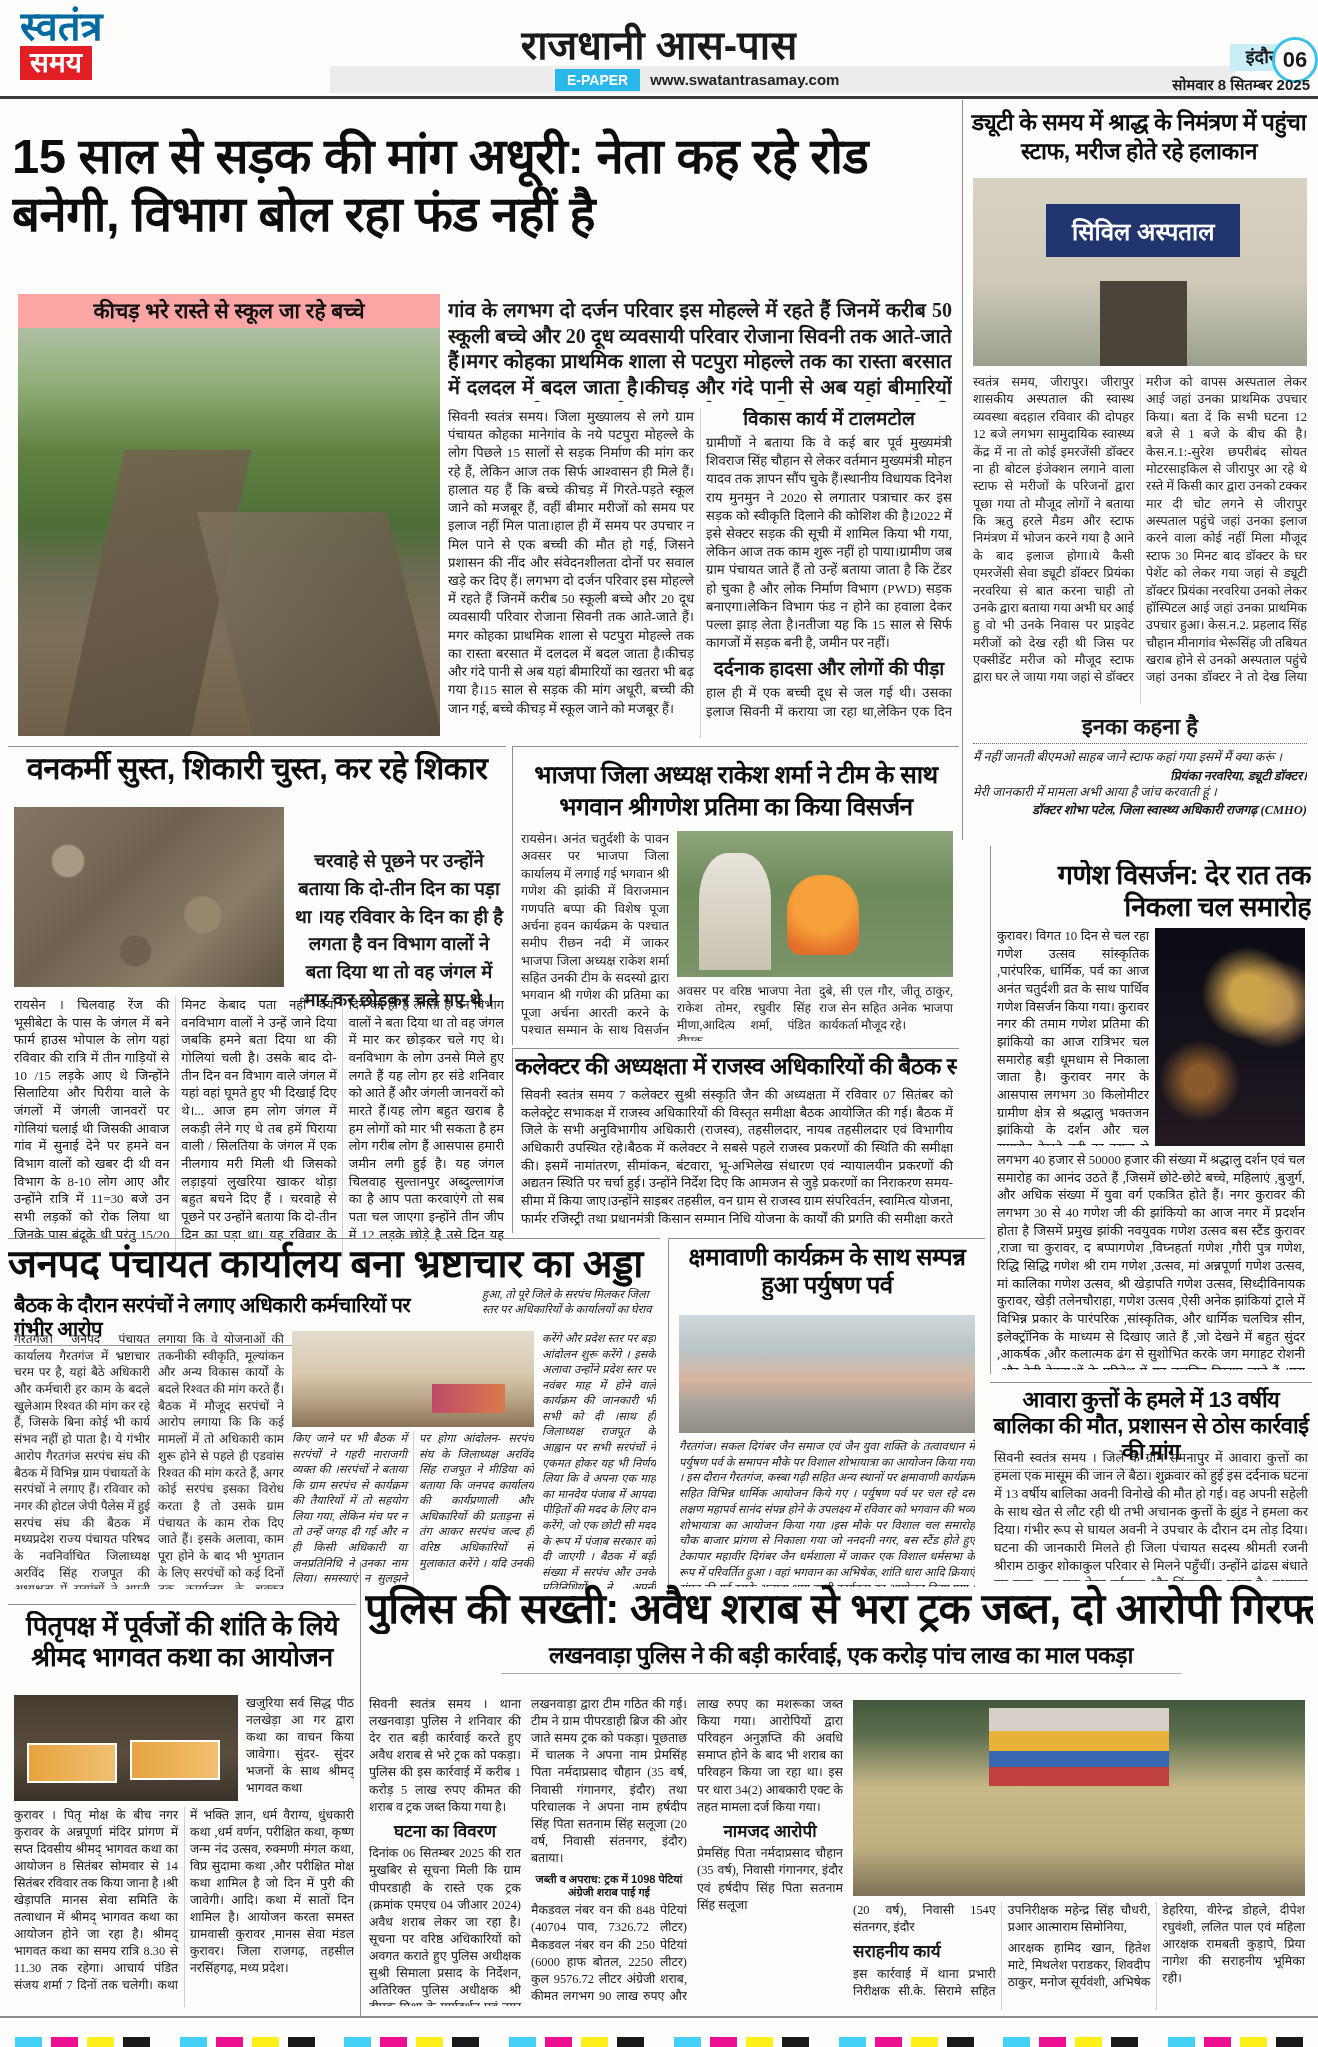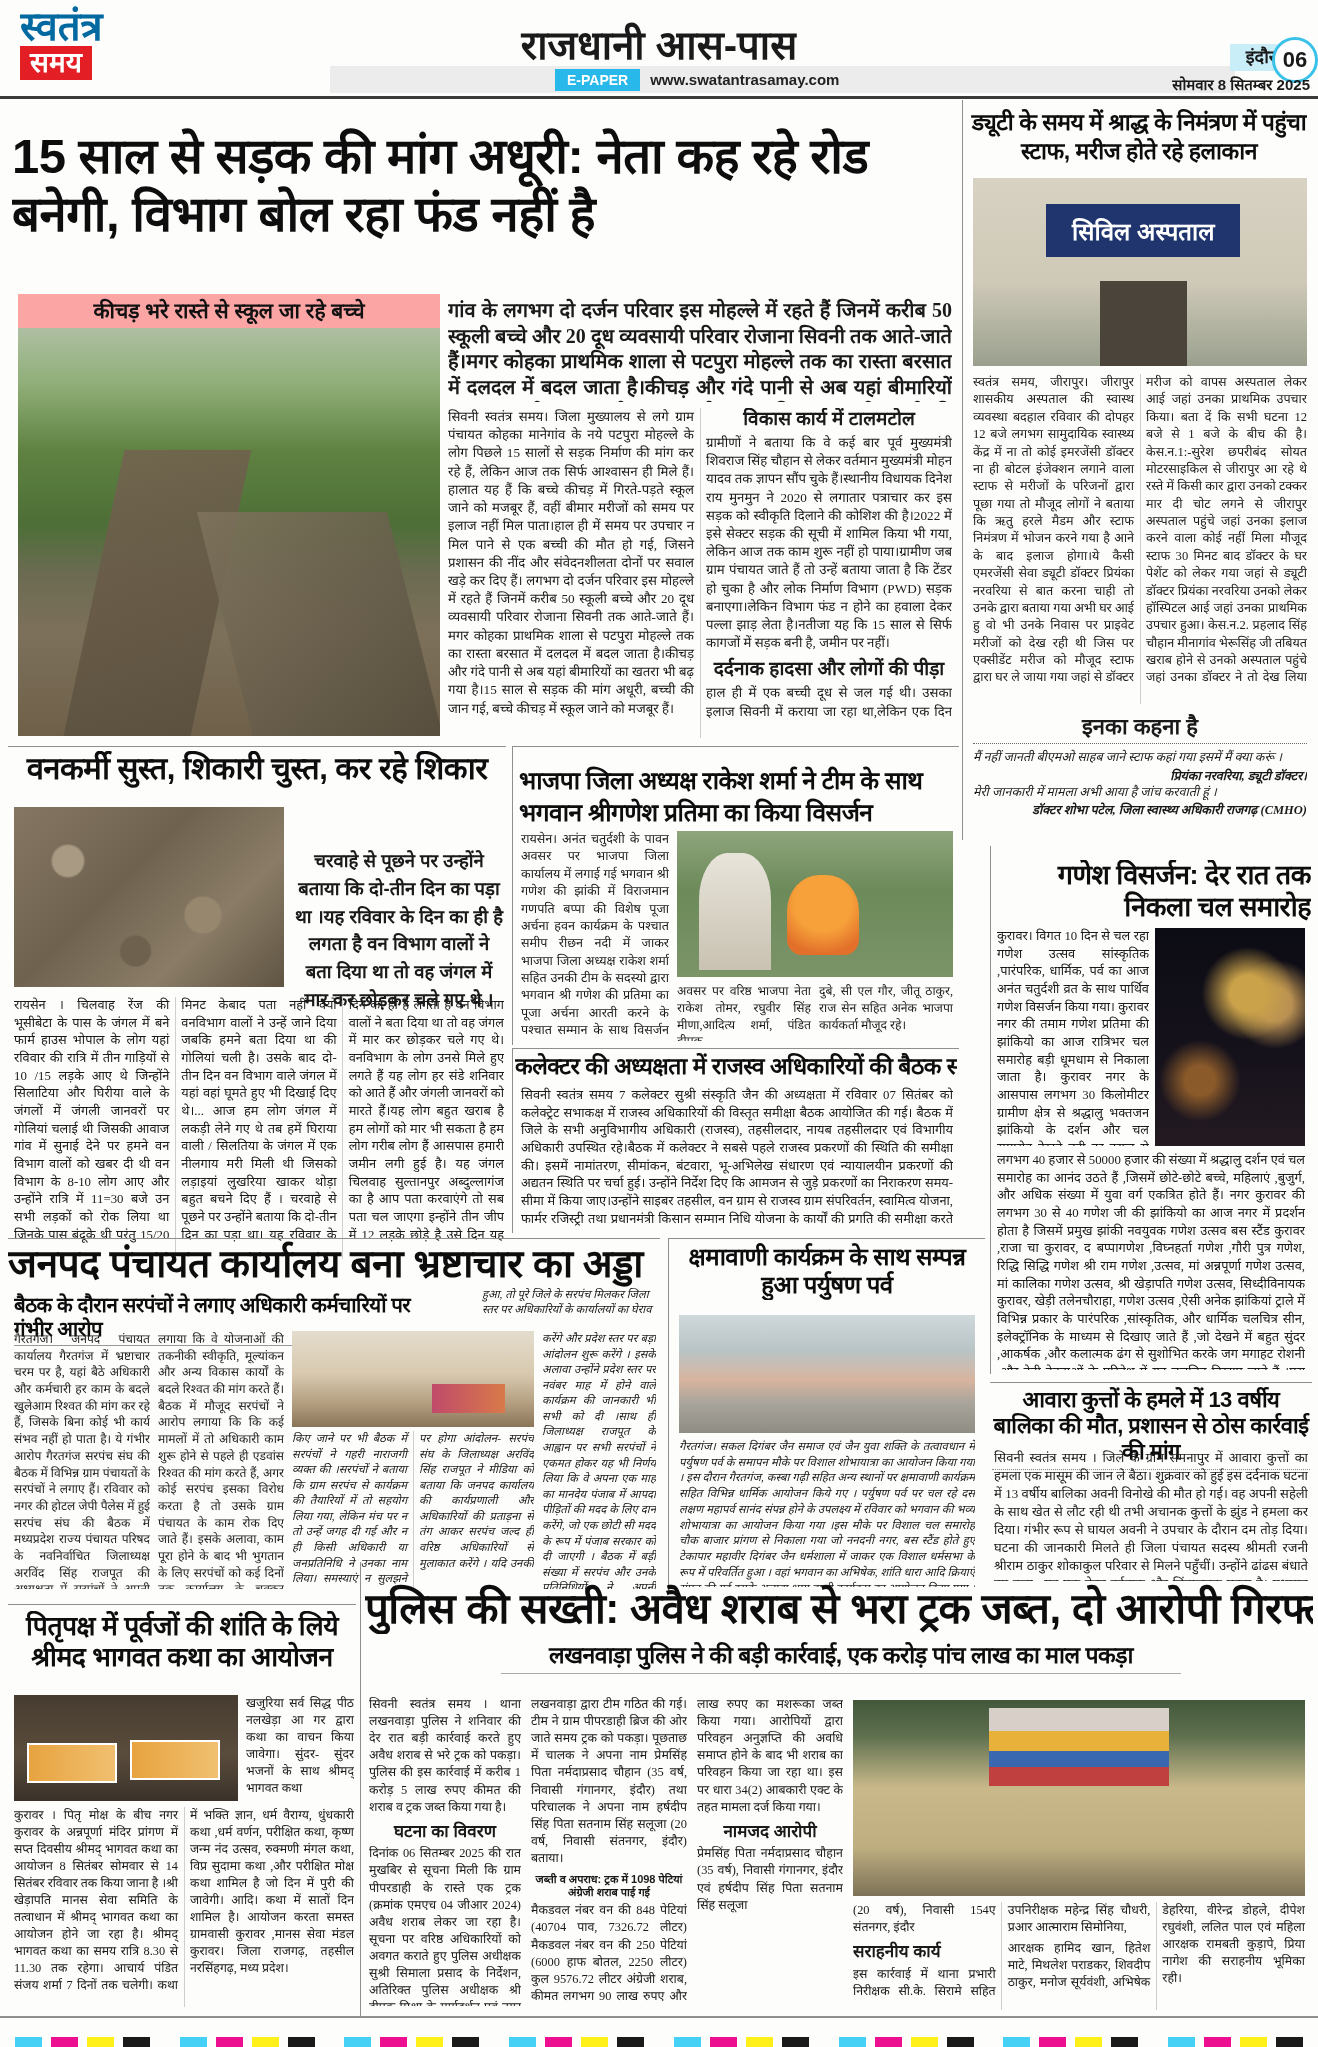--- a/index.html
+++ b/index.html
@@ -138,21 +138,21 @@
   <div class="abs hrule-t" style="left:8px;top:746px;width:498px;height:516px;">
     <div class="abs hl" style="left:0;top:4px;width:498px;font-size:31px;text-align:center;">वनकर्मी सुस्त, शिकारी चुस्त, कर रहे शिकार</div>
     <div class="abs ph ph-forest" style="left:6px;top:60px;width:270px;height:180px;"></div>
     <div class="abs" style="left:286px;top:60px;width:210px;height:182px;font:700 18.5px/1.5 'Liberation Sans','DejaVu Sans',sans-serif;text-align:center;margin-top:40px;">चरवाहे से पूछने पर उन्होंने बताया कि दो-तीन दिन का पड़ा था ।यह रविवार के दिन का ही है लगता है वन विभाग वालों ने बता दिया था तो वह जंगल में मार कर छोड़कर चले गए थे ।</div>
     <div class="abs cols3 body-txt" style="left:6px;top:250px;width:490px;height:262px;font-size:12.8px;">
       <p>रायसेन । चिलवाह रेंज की भूसीबेटा के पास के जंगल में बने फार्म हाउस भोपाल के लोग यहां रविवार की रात्रि में तीन गाड़ियों से 10 /15 लड़के आए थे जिन्होंने सिलाटिया और घिरीया वाले के जंगलों में जंगली जानवरों पर गोलियां चलाई थी जिसकी आवाज गांव में सुनाई देने पर हमने वन विभाग वालों को खबर दी थी वन विभाग के 8-10 लोग आए और उन्होंने रात्रि में 11=30 बजे उन सभी लड़कों को रोक लिया था जिनके पास बंदूके थी परंतु 15/20 मिनट केबाद पता नहीं क्यों वनविभाग वालों ने उन्हें जाने दिया जबकि हमने बता दिया था की गोलियां चली है। उसके बाद दो-तीन दिन वन विभाग वाले जंगल में यहां वहां घूमते हुए भी दिखाई दिए थे।... आज हम लोग जंगल में लकड़ी लेने गए थे तब हमें घिराया वाली / सिलतिया के जंगल में एक नीलगाय मरी मिली थी जिसको लड़ाइयां लुखरिया खाकर थोड़ा बहुत बचने दिए हैं । चरवाहे से पूछने पर उन्होंने बताया कि दो-तीन दिन का पड़ा था। यह रविवार के दिन का ही है लगता है वन विभाग वालों ने बता दिया था तो वह जंगल में मार कर छोड़कर चले गए थे। वनविभाग के लोग उनसे मिले हुए लगते हैं यह लोग हर संडे शनिवार को आते हैं और जंगली जानवरों को मारते हैं।यह लोग बहुत खराब है हम लोगों को मार भी सकता है हम लोग गरीब लोग हैं आसपास हमारी जमीन लगी हुई है। यह जंगल चिलवाह सुल्तानपुर अब्दुल्लागंज का है आप पता करवाएंगे तो सब पता चल जाएगा इन्होंने तीन जीप में 12 लड़के छोड़े है उसे दिन यह पूरे कांड डिप्टी रेंजर के संरक्षण में चल रहे हैं इनका नाम सिलवानी में भी चर्चा का विषय बना रहा था शिकार वाले मामले में अब देखते हैं प्रशासन शिकारी को पकड़ने में ओर मासूम जानवरों का शिकार रोकने में क्या कार्रवाई करती है।</p>
     </div>
   </div>
 
   <div class="abs vrule-l hrule-t" style="left:512px;top:746px;width:446px;height:298px;">
-    <div class="abs hl" style="left:6px;top:18px;width:434px;font-size:24.5px;text-align:left;line-height:1.3;">भाजपा जिला अध्यक्ष राकेश शर्मा ने टीम के साथ भगवान श्रीगणेश प्रतिमा का किया विसर्जन</div>
+    <div class="abs hl" style="left:6px;top:12px;width:434px;font-size:24.5px;text-align:center;line-height:1.3;">भाजपा जिला अध्यक्ष राकेश शर्मा ने टीम के साथ भगवान श्रीगणेश प्रतिमा का किया विसर्जन</div>
     <div class="abs body-txt" style="left:8px;top:84px;width:148px;height:208px;font-size:12.6px;">रायसेन। अनंत चतुर्दशी के पावन अवसर पर भाजपा जिला कार्यालय में लगाई गई भगवान श्री गणेश की झांकी में विराजमान गणपति बप्पा की विशेष पूजा अर्चना हवन कार्यक्रम के पश्चात समीप रीछन नदी में जाकर भाजपा जिला अध्यक्ष राकेश शर्मा सहित उनकी टीम के सदस्यो द्वारा भगवान श्री गणेश की प्रतिमा का पूजा अर्चना आरती करने के पश्चात सम्मान के साथ विसर्जन किया इस</div>
     <div class="abs ph ph-visarjan" style="left:164px;top:84px;width:276px;height:146px;"></div>
     <div class="abs body-txt" style="left:164px;top:236px;width:134px;height:58px;font-size:12.2px;">अवसर पर वरिष्ठ भाजपा नेता राकेश तोमर, रघुवीर सिंह मीणा,आदित्य शर्मा, पंडित दीपक</div>
     <div class="abs body-txt" style="left:306px;top:236px;width:134px;height:58px;font-size:12.2px;">दुबे, सी एल गौर, जीतू ठाकुर, राज सेन सहित अनेक भाजपा कार्यकर्ता मौजूद रहे।</div>
   </div>
 
   <div class="abs vrule-l hrule-t" style="left:512px;top:1048px;width:446px;height:184px;">
     <div class="abs hl" style="left:2px;top:4px;width:442px;font-size:23px;text-align:center;white-space:nowrap;">कलेक्टर की अध्यक्षता में राजस्व अधिकारियों की बैठक संपन्न</div>
     <div class="abs body-txt" style="left:8px;top:38px;width:432px;height:140px;font-size:12.8px;">सिवनी स्वतंत्र समय 7 कलेक्टर सुश्री संस्कृति जैन की अध्यक्षता में रविवार 07 सितंबर को कलेक्ट्रेट सभाकक्ष में राजस्व अधिकारियों की विस्तृत समीक्षा बैठक आयोजित की गई। बैठक में जिले के सभी अनुविभागीय अधिकारी (राजस्व), तहसीलदार, नायब तहसीलदार एवं विभागीय अधिकारी उपस्थित रहे।बैठक में कलेक्टर ने सबसे पहले राजस्व प्रकरणों की स्थिति की समीक्षा की। इसमें नामांतरण, सीमांकन, बंटवारा, भू-अभिलेख संधारण एवं न्यायालयीन प्रकरणों की अद्यतन स्थिति पर चर्चा हुई। उन्होंने निर्देश दिए कि आमजन से जुड़े प्रकरणों का निराकरण समय-सीमा में किया जाए।उन्होंने साइबर तहसील, वन ग्राम से राजस्व ग्राम संपरिवर्तन, स्वामित्व योजना, फार्मर रजिस्ट्री तथा प्रधानमंत्री किसान सम्मान निधि योजना के कार्यों की प्रगति की समीक्षा करते हुए कहा कि किसानों को योजनाओं का लाभ समय पर मिलना चाहिए। इसके लिए आधार सीडिंग का कार्य शीघ्रता से पूर्ण किया जाए। कलेक्टर ने 50 दिवस से अधिक समय से लंबित सीएम हेल्पलाइन प्रकरणों का त्वरित निराकरण सुनिश्चित करने के भी निर्देश दिए।</div>
   </div>

